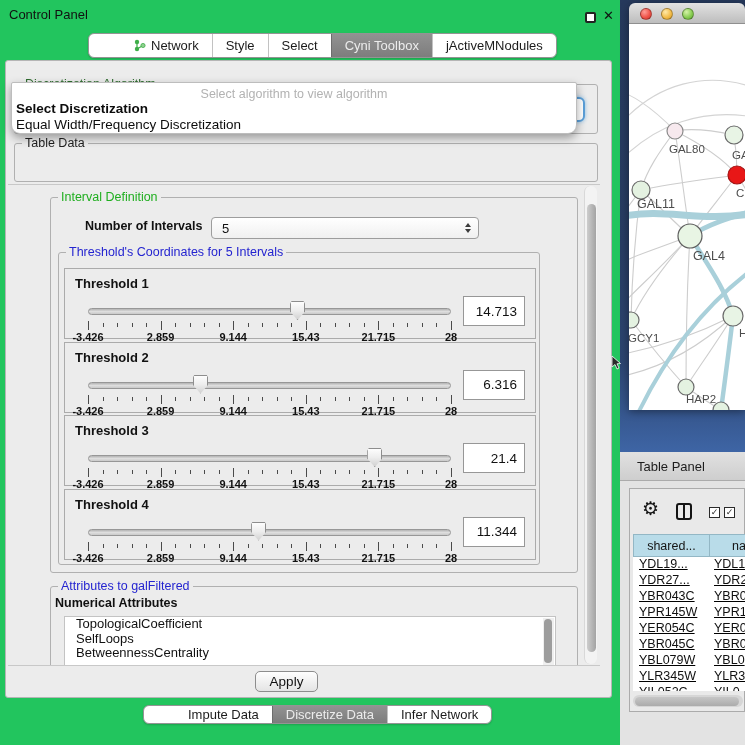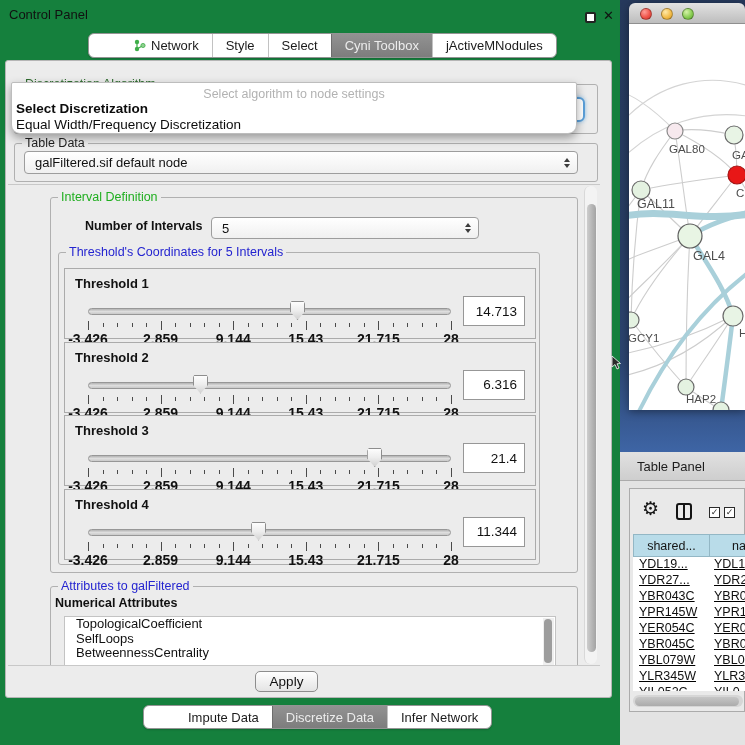--- a/index.html
+++ b/index.html
@@ -1,21 +1,21 @@
 <!DOCTYPE html>
 <html><head>
 <meta charset="utf-8">
 <style>
   html,body{margin:0;padding:0;width:745px;height:745px;overflow:hidden;
     font-family:"Liberation Sans","DejaVu Sans",sans-serif;background:#e8e8e8;}
   *{box-sizing:border-box;}
   .abs{position:absolute;}
 
   
-  #control-panel{position:absolute;left:0;top:0;width:620px;height:745px;background:#15803d;}
+  #control-panel{position:absolute;left:0;top:0;width:620px;height:745px;background:#22c55e;}
   .cp-title{position:absolute;left:9px;top:7px;font-size:13px;color:#111;}
   .float-btn{position:absolute;left:585px;top:12px;width:11px;height:11px;border:2px solid #222;border-radius:2px;background:#fff;}
   .close-btn{position:absolute;left:603px;top:8px;font-size:13px;font-weight:bold;color:#111;}
 
   .segbar{position:absolute;display:flex;height:25px;border:1px solid #949494;border-radius:6px;background:#fff;overflow:hidden;box-shadow:0 1px 2px rgba(0,0,0,.18);}
   .seg{display:flex;align-items:center;gap:5px;padding:0 13px;font-size:13px;color:#1b1b1b;border-left:1px solid #c2c2c2;white-space:nowrap;}
   .seg:first-child{border-left:none;padding-left:44px;}
   .seg.sel{background:linear-gradient(#929292,#7d7d7d);color:#ececec;border-left-color:#6d6d6d;}
 
   #body-box{position:absolute;left:5px;top:60px;width:607px;height:638px;background:#ececec;border:1px solid #b5b5b5;border-radius:3px;}
@@ -44,21 +44,21 @@
 
   .tpanel{position:absolute;left:5px;width:472px;height:71px;border:1px solid #ababab;background:#ececec;}
   .t-label{position:absolute;left:10px;top:7px;font-size:13px;font-weight:bold;color:#111;}
   .t-zone{position:absolute;left:23px;top:36px;width:363px;height:34px;}
   .track{position:absolute;left:0;top:3px;width:100%;height:7px;border:1px solid #979797;border-radius:4px;background:linear-gradient(180deg,#b3b3b3,#dedede 50%,#c9c9c9);}
   .thumb-sl{position:absolute;top:-4px;width:15px;height:19px;margin-left:-7.5px;background:linear-gradient(180deg,#ffffff,#ededed 50%,#cfcfcf);clip-path:polygon(10% 0,90% 0,100% 14%,100% 55%,50% 100%,0 55%,0 14%);box-shadow:inset 0 0 0 1px #8d8d8d;}
   .ticks{position:absolute;left:0;top:16px;width:100%;height:9px;}
   .tick{position:absolute;top:2px;width:1px;height:4px;background:#4a4a4a;}
   .tick.major{top:0;height:9px;}
   .tlabels{position:absolute;left:0;top:26px;width:100%;height:12px;}
-  .tlab{position:absolute;transform:translateX(-50%);font-size:14px;font-weight:bold;color:#111;white-space:nowrap;}
+  .tlab{position:absolute;transform:translateX(-50%);font-size:11px;font-weight:bold;color:#111;white-space:nowrap;}
   .vbox{position:absolute;left:398px;top:27px;width:62px;height:30px;background:#fff;border:1px solid #979797;font-size:13.5px;color:#111;display:flex;align-items:center;justify-content:flex-end;padding-right:7px;}
 
   #attr-list{position:absolute;left:13px;top:29px;width:492px;height:58px;background:#fff;border:1px solid #c3c3c3;overflow:hidden;}
   #attr-list .li{font-size:13px;line-height:14.6px;padding-left:11px;color:#111;white-space:nowrap;}
   .list-scroll{position:absolute;right:1px;top:1px;width:11px;height:56px;background:#efefef;}
   .list-scroll .thumb{position:absolute;left:1px;top:1px;width:8px;height:44px;border-radius:4px;background:#9d9d9d;}
 
   #apply-btn{position:absolute;left:255px;top:671px;width:63px;height:21px;border:1px solid #8d8d8d;border-radius:5px;background:linear-gradient(#fefefe,#e4e4e4);font-size:13.5px;color:#111;display:flex;align-items:center;justify-content:center;}
 
   
@@ -129,34 +129,27 @@
     <span class="gt" style="color:#2e6b2e;">Discretization Algorithm</span>
   </div>
   <div class="abs" id="algo-combo-behind">
     <div class="stepper">
         <div class="tri-up"></div>
         <div class="tri-dn"></div>
       </div>
   </div>
 
   <div id="algo-popup">
-    <div class="hint">Select algorithm to node settings</div>
+    <div class="hint">Select algorithm to view algorithm</div>
     <div class="opt b">Select Discretization</div>
     <div class="opt">Equal Width/Frequency Discretization</div>
   </div>
 
   <div class="grp" style="left:14px;top:143px;width:584px;height:39px;">
     <span class="gt" style="color:#1f1f1f;">Table Data</span>
-  </div>
-  <div class="combo" style="left:24px;top:151px;width:554px;height:23px;">
-    <span>galFiltered.sif default node</span>
-    <div class="stepper">
-        <div class="tri-up"></div>
-        <div class="tri-dn"></div>
-      </div>
   </div>
 
   <div id="viewport">
 
     <div class="grp" style="left:42px;top:12px;width:528px;height:376px;">
       <span class="gt" style="color:#1fae1f;">Interval Definition</span>
       <span class="bold-label" style="left:34px;top:21px;">Number of Intervals</span>
       <div class="combo" style="left:160px;top:19px;width:268px;height:22px;">
         <span>5</span>
         <div class="stepper">
@@ -364,21 +357,21 @@
       </div>
     </div>
   </div>
 
   <div class="vscroll">
     <div class="thumb"></div>
   </div>
 
   <div id="apply-btn">Apply</div>
 
-  <div class="segbar" id="bottom-tabs" style="left:143px;top:705px;height:24px;">
+  <div class="segbar" id="bottom-tabs" style="left:143px;top:705px;height:19px;">
       <div class="seg">
         <span>Impute Data</span>
       </div>
       <div class="seg sel">
         <span>Discretize Data</span>
       </div>
       <div class="seg">
         <span>Infer Network</span>
       </div>
     </div>

